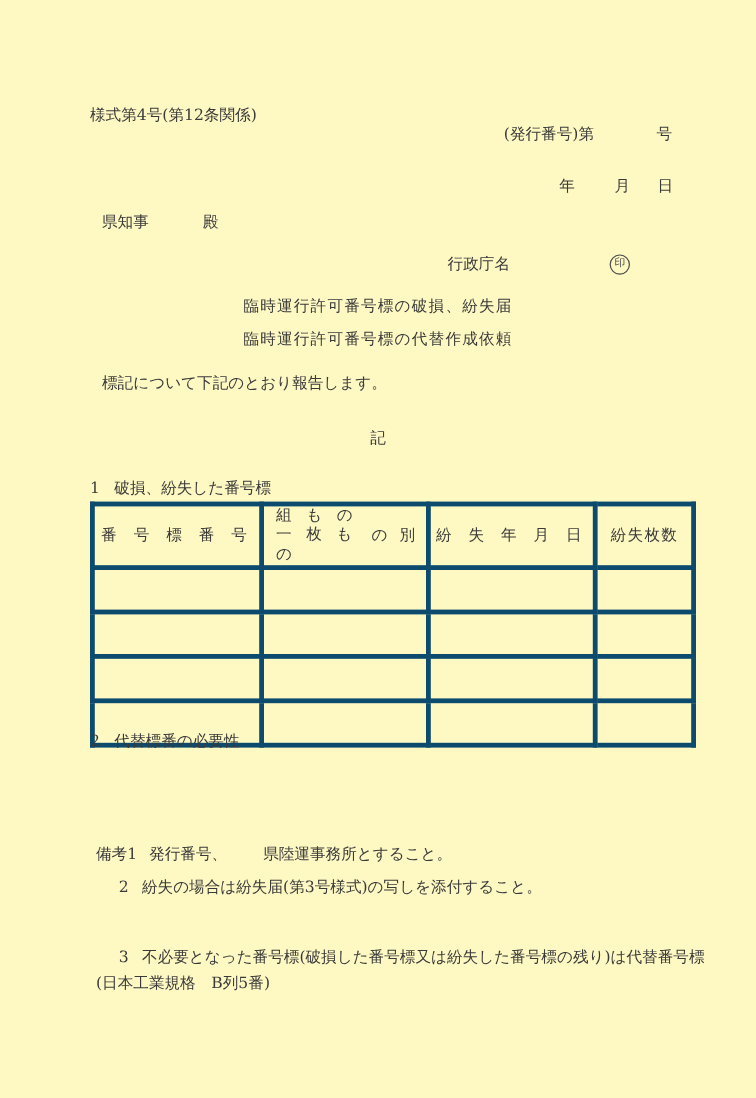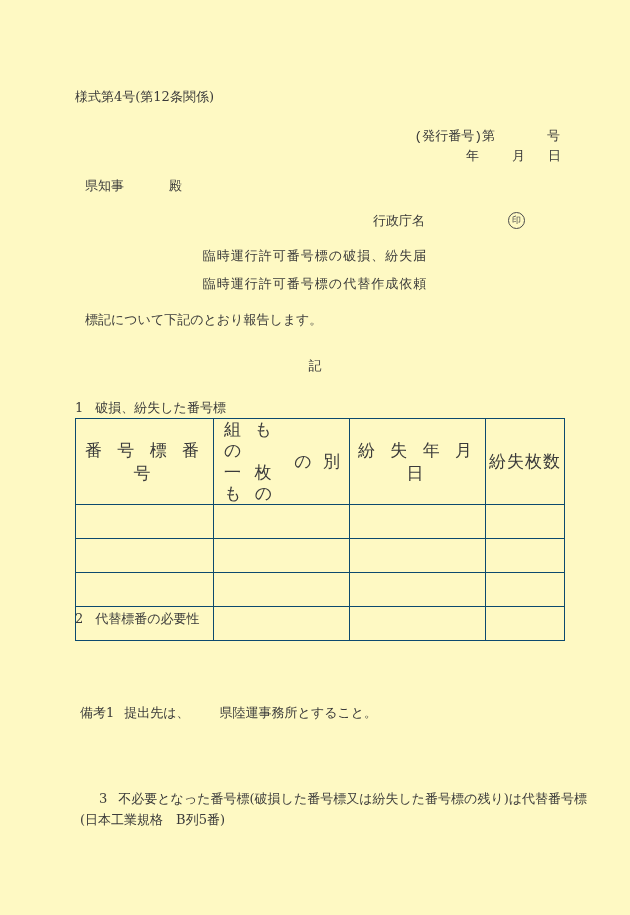--- a/index.html
+++ b/index.html
@@ -13,21 +13,21 @@
     color: #3a3a3a;
     font-size: 13px;
     line-height: 1.35;
     overflow: hidden;
     box-sizing: border-box;
   }
   .abs { position: absolute; white-space: nowrap; }
 
   .form-id { left: 75px; top: 88px; }
 
-  .issue-line { top: 128px; right: 70px; font-family: Liberation Mono, monospace; }
+  .issue-line { top: 104px; right: 70px; }
   .issue-gap { display: inline-block; width: 52px; }
 
   .date-line { top: 147px; right: 69px; }
   .date-gap1 { display: inline-block; width: 33px; }
   .date-gap2 { display: inline-block; width: 23px; }
 
   .addressee { left: 85px; top: 177px; }
   .addr-gap { display: inline-block; width: 45px; }
 
   .agency { left: 373px; top: 212px; }
@@ -48,21 +48,21 @@
 
   .intro { left: 85px; top: 311px; }
 
   .ki { top: 357px; width: 100%; text-align: center; }
 
   .sec-heading .no { display: inline-block; margin-right: 12px; }
   .sec1-heading { left: 75px; top: 399px; }
   .sec2-heading { left: 75px; top: 610px; }
 
   table { border-collapse: collapse; table-layout: fixed; }
-  td, th { border: 1px solid #0c4a6e; font-weight: normal; padding: 0; font-size: 17px; color: #3a3a3a; }
+  td, th { border: 4px solid #0c4a6e; font-weight: normal; padding: 0; font-size: 13px; color: #3a3a3a; }
 
   .table1 { position: absolute; left: 75px; top: 418px; width: 485px; }
   .table1 th { height: 44px; }
   .table1 td { height: 33px; }
   .table1 .c1 { width: 137px; }
   .table1 .c2 { width: 135px; }
   .table1 .c3 { width: 135px; }
   .table1 .c4 { width: 78px; margin-top: 16px; }
   .th-spread { text-align: center; letter-spacing: 5px; }
   .th-plain { text-align: center; letter-spacing: 1px; }
@@ -164,23 +164,26 @@
     </tr>
   </tbody>
     </table>
 
   <div class="abs sec-heading sec2-heading">
     <span class="no">2</span><span>代替標番の必要性</span>
   </div>
 
 
   <div class="abs notes-line1">
-    <span>備考1</span><span class="n1-gap1"></span><span>提出先は、</span><span class="n1-gap2"></span><span>県陸運事務所とすること。</span>
+    <span>備考1</span><span class="n1-gap1"></span><span>発行番号、</span><span class="n1-gap2"></span><span>県陸運事務所とすること。</span>
   </div>
 
+  <div class="abs notes-line2">
+    <span>2</span><span class="n-gap"></span><span>紛失の場合は紛失届(第3号様式)の写しを添付すること。</span>
+  </div>
 
   <div class="abs notes-line3">
     <span>3</span><span class="n-gap"></span><span>不必要となった番号標(破損した番号標又は紛失した番号標の残り)は代替番号標</span>
   </div>
 
 
   <div class="abs jis-line">(日本工業規格　B列5番)</div>
 
 </div>
 

